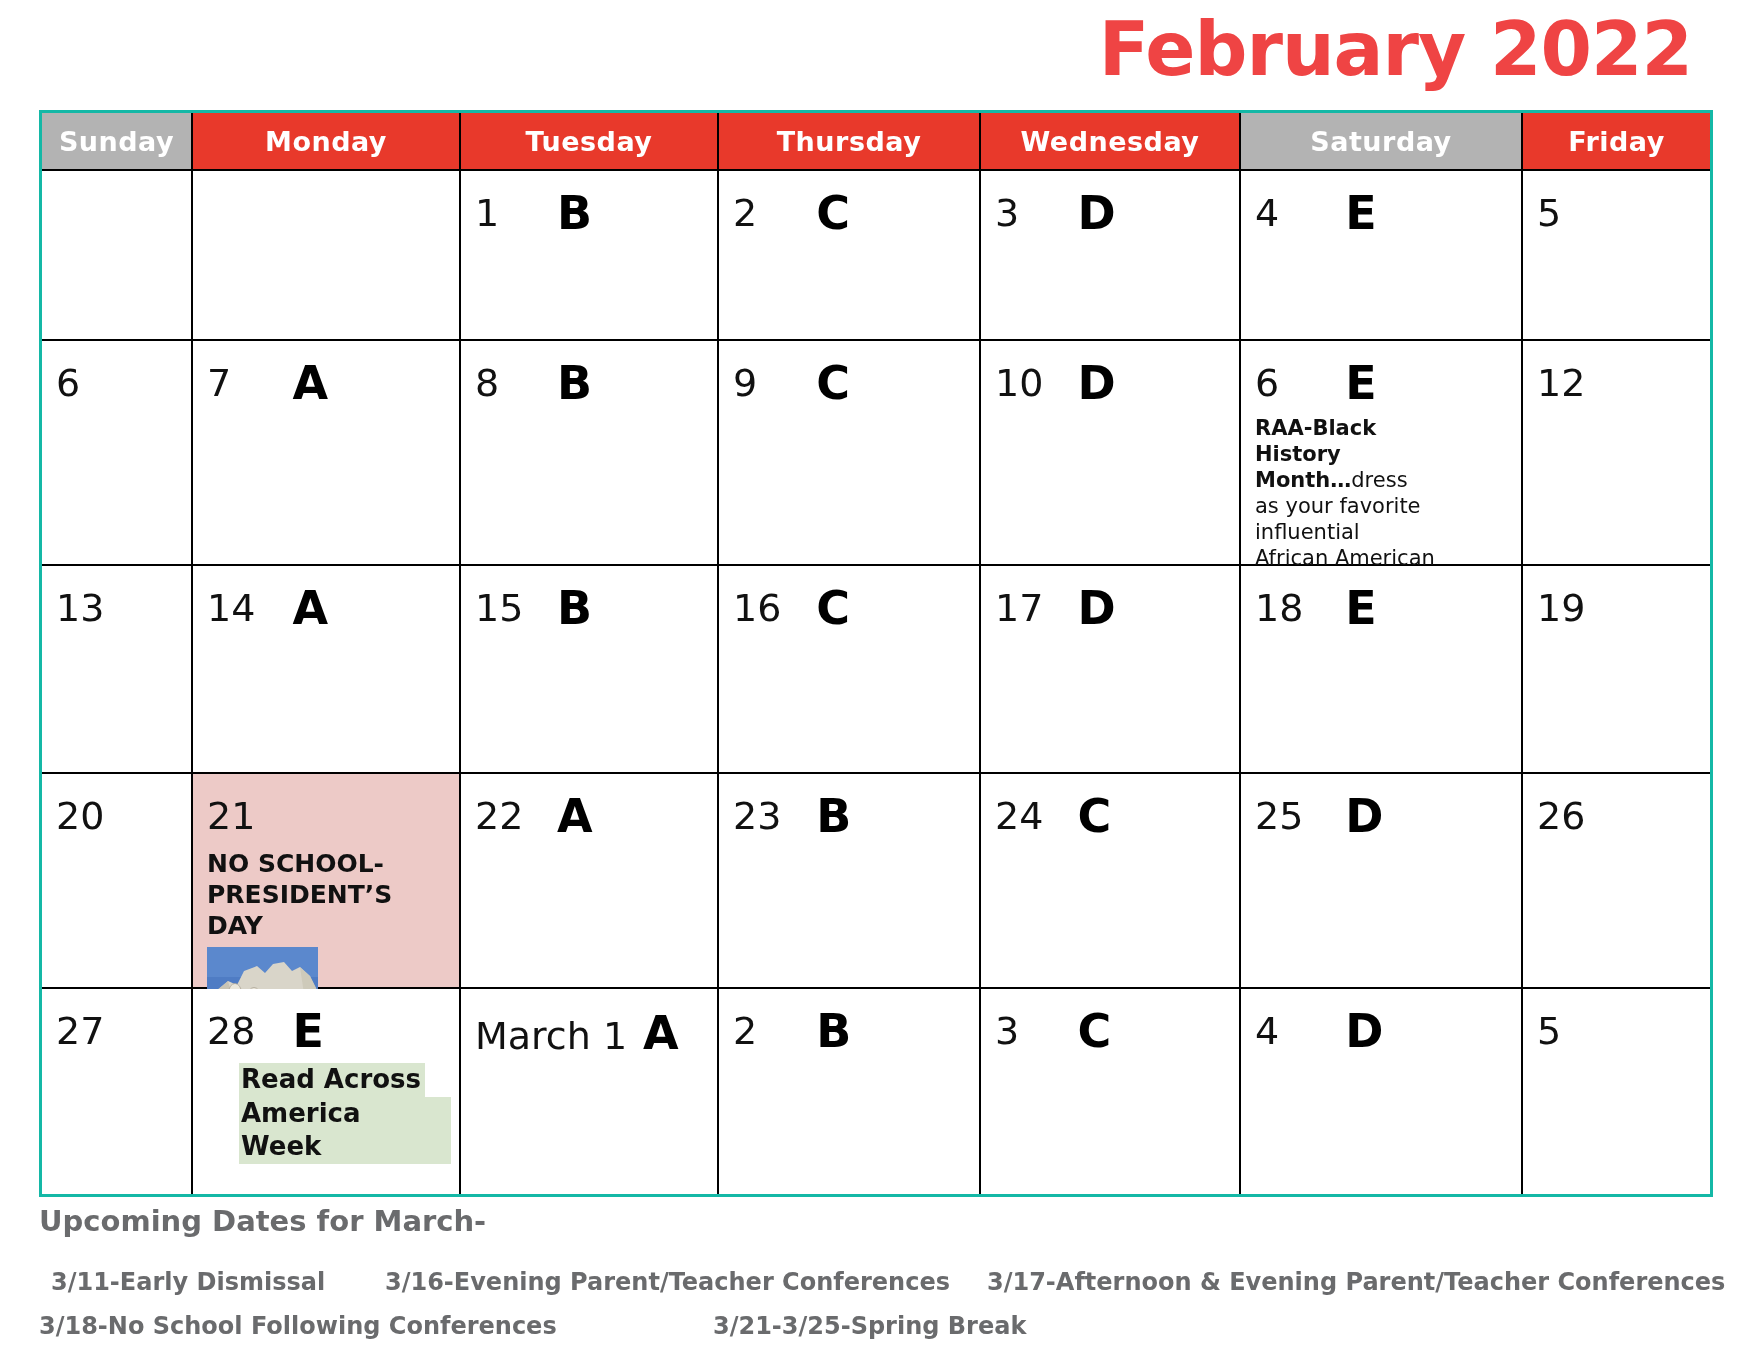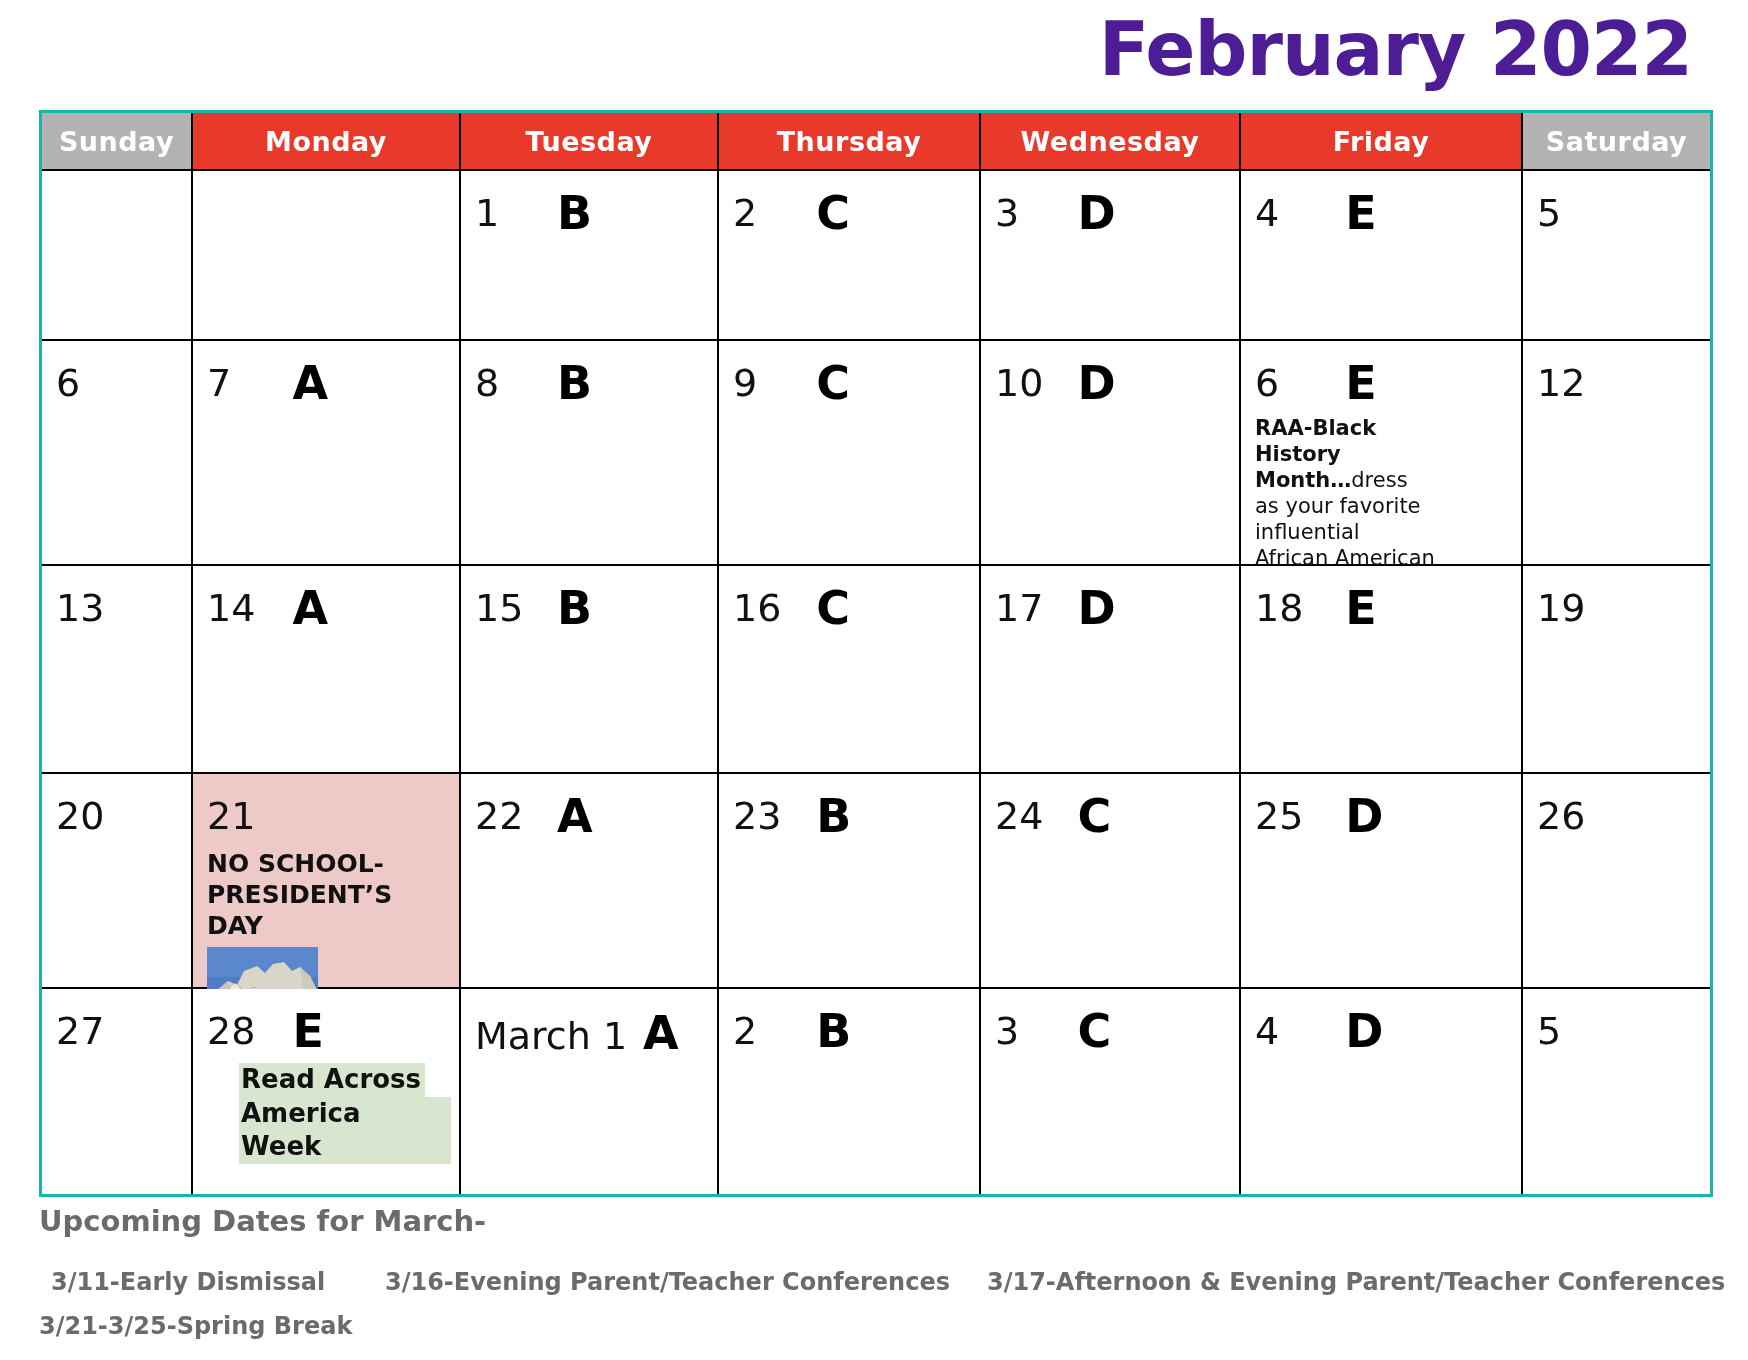--- a/index.html
+++ b/index.html
@@ -4,21 +4,21 @@
 <style>
   html,body{margin:0;padding:0;}
   body{
     width:1748px;height:1360px;position:relative;background:#ffffff;
     font-family:"DejaVu Sans", sans-serif;overflow:hidden;
     -webkit-font-smoothing:antialiased;
   }
   
   .title{
     position:absolute;top:6px;right:56px;
-    font-size:74px;font-weight:bold;letter-spacing:-1px;color:#4c1d95;
+    font-size:74px;font-weight:bold;letter-spacing:-1px;color:#ef4444;
     white-space:nowrap;
   }
   
   .grid{
     position:absolute;left:39px;top:110px;
     display:grid;
     grid-template-columns:149px 266px 256px 260px 258px 280px 187px;
     grid-template-rows:56px 168px 223px 206px 213px 205px;
     gap:2px;background:#000;border:3px solid #14b8a6;width:fit-content;
   }
@@ -68,22 +68,22 @@
 <body style="--header-red: #e8392b; --header-gray: #b3b3b3; --pink-cell: #edcac7; --green-highlight: #d9e6cf; --footer-gray: #6a6b6d;">
 
 <div class="page">
   <div class="title">February 2022</div>
   <div class="grid" id="calgrid">
       <div class="hcell hgray">Sunday</div>
       <div class="hcell hred">Monday</div>
       <div class="hcell hred">Tuesday</div>
       <div class="hcell hred">Thursday</div>
       <div class="hcell hred">Wednesday</div>
+      <div class="hcell hgray">Saturday</div>
       <div class="hcell hred">Friday</div>
-      <div class="hcell hgray">Saturday</div>
       <div class="cell"></div>
       <div class="cell"></div>
       <div class="cell">
         <div class="daterow">
           <span class="num">1</span>
           <span class="letter">B</span>
         </div>
       </div>
       <div class="cell">
         <div class="daterow">
@@ -301,16 +301,17 @@
       </div>
     </div>
   <div class="footer">
     <div class="fhead">Upcoming Dates for March-</div>
     <div class="fline fline1" id="fline1">
         <span class="fitem">3/11-Early Dismissal</span>
         <span class="fitem">3/16-Evening Parent/Teacher Conferences</span>
         <span class="fitem">3/17-Afternoon &amp; Evening Parent/Teacher Conferences</span>
       </div>
     <div class="fline fline2" id="fline2">
+        <span class="fitem">3/18-No School Following Conferences</span>
         <span class="fitem">3/21-3/25-Spring Break</span>
       </div>
   </div>
 </div>
 
 </body></html>

